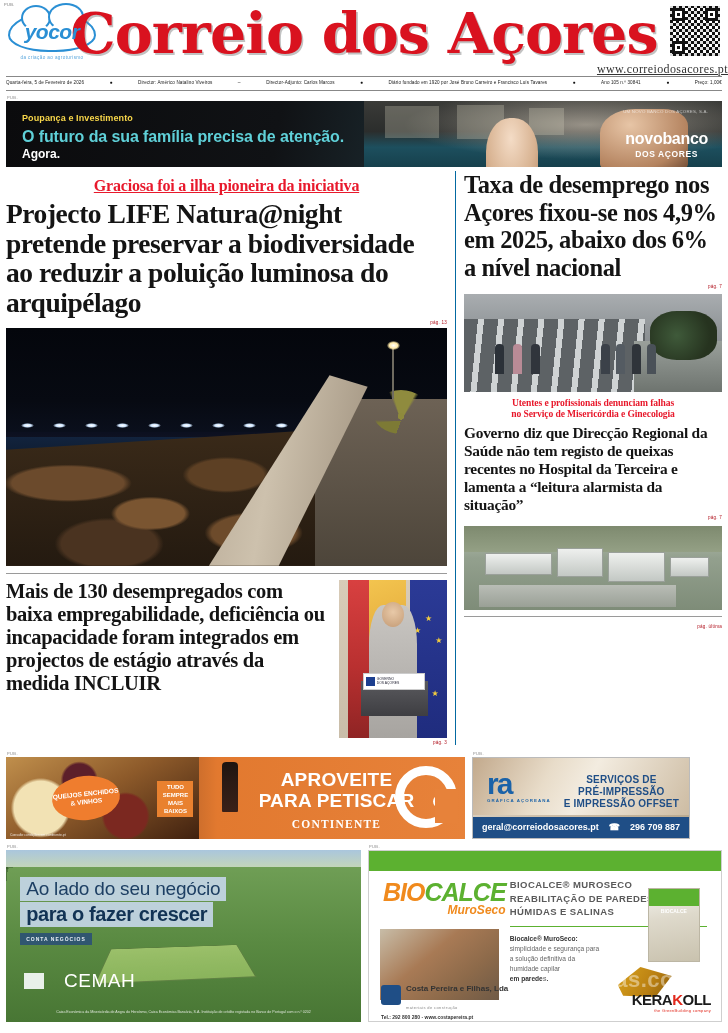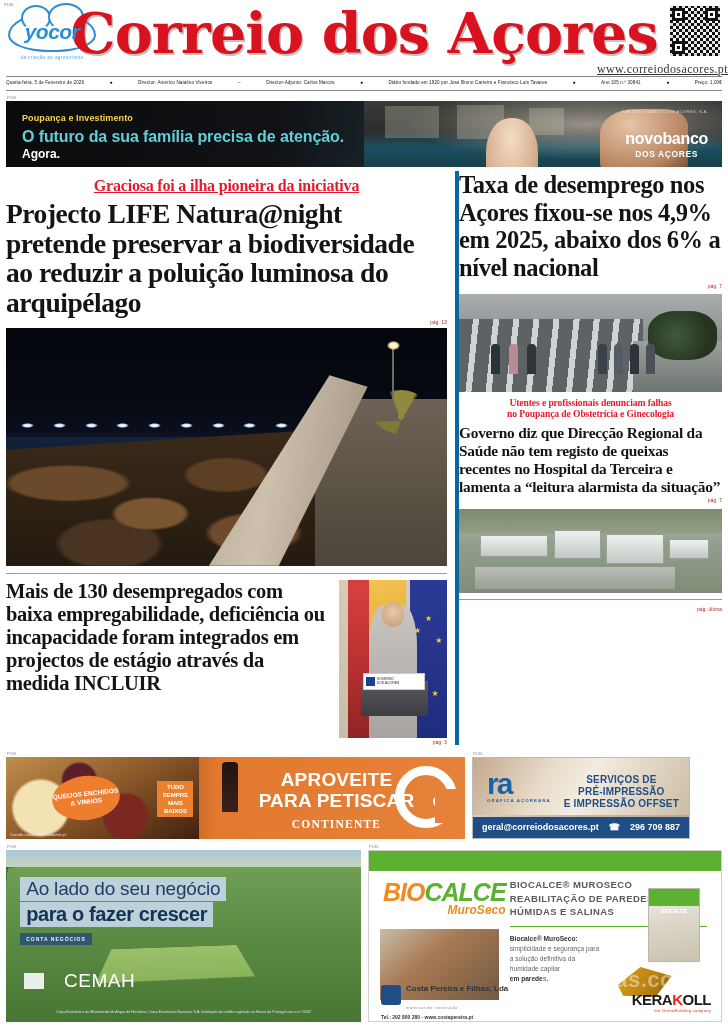--- a/index.html
+++ b/index.html
@@ -134,21 +134,21 @@
   }
   .nb-legal {
     position: absolute; right: 14px; top: 8px;
     font-family: "Liberation Sans", sans-serif; font-size: 4.4px;
     color: rgba(255,255,255,.62); letter-spacing: .2px;
   }
 
   
   .content { display: flex; padding: 0 6px; margin-top: 4px; }
   .col-left { width: 449px; padding-right: 8px; }
-  .col-right { width: 267px; border-left: 4px solid #0369a1; }
+  .col-right { width: 267px; border-left: 1px solid #0369a1; padding-left: 8px; }
 
   .kicker-red {
     text-align: center; color: #e8192c; font-weight: 700;
     font-size: 16px; font-family: "Liberation Serif", serif;
     letter-spacing: -.2px; margin: 6px 0 4px; text-decoration: underline;
   }
   .lead-head {
     font-family: "Liberation Serif", serif; font-weight: 700;
     font-size: 27.5px; line-height: 1.08; color: #141414;
     letter-spacing: -.45px;
@@ -587,21 +587,21 @@
         <div class="st-person" style="left:19%;background:#b98b96"></div>
         <div class="st-person" style="left:26%;background:#30353c"></div>
         <div class="st-person" style="left:53%;background:#3b4149"></div>
         <div class="st-person" style="left:59%;background:#545b62"></div>
         <div class="st-person" style="left:65%;background:#2f343a"></div>
         <div class="st-person" style="left:71%;background:#4a5158"></div>
       </div>
 
       <div class="r-kicker">
         <span>Utentes e profissionais denunciam falhas</span><br>
-        <span>no Poupança de Obstetrícia e Ginecologia</span>
+        <span>no Serviço de Misericórdia e Ginecologia</span>
       </div>
       <div class="r-sub">Governo diz que Direcção Regional da Saúde não tem registo de queixas recentes no Hospital da Terceira e lamenta a “leitura alarmista da situação”</div>
       <div class="pagref">pág. 7</div>
 
       <div class="photo-hospital">
         <div class="hs-hill"></div>
         <div class="hs-bld" style="left:8%;top:32%;width:26%;height:26%"></div>
         <div class="hs-bld" style="left:36%;top:26%;width:18%;height:34%"></div>
         <div class="hs-bld" style="left:56%;top:30%;width:22%;height:36%"></div>
         <div class="hs-bld" style="left:80%;top:36%;width:15%;height:24%"></div>

